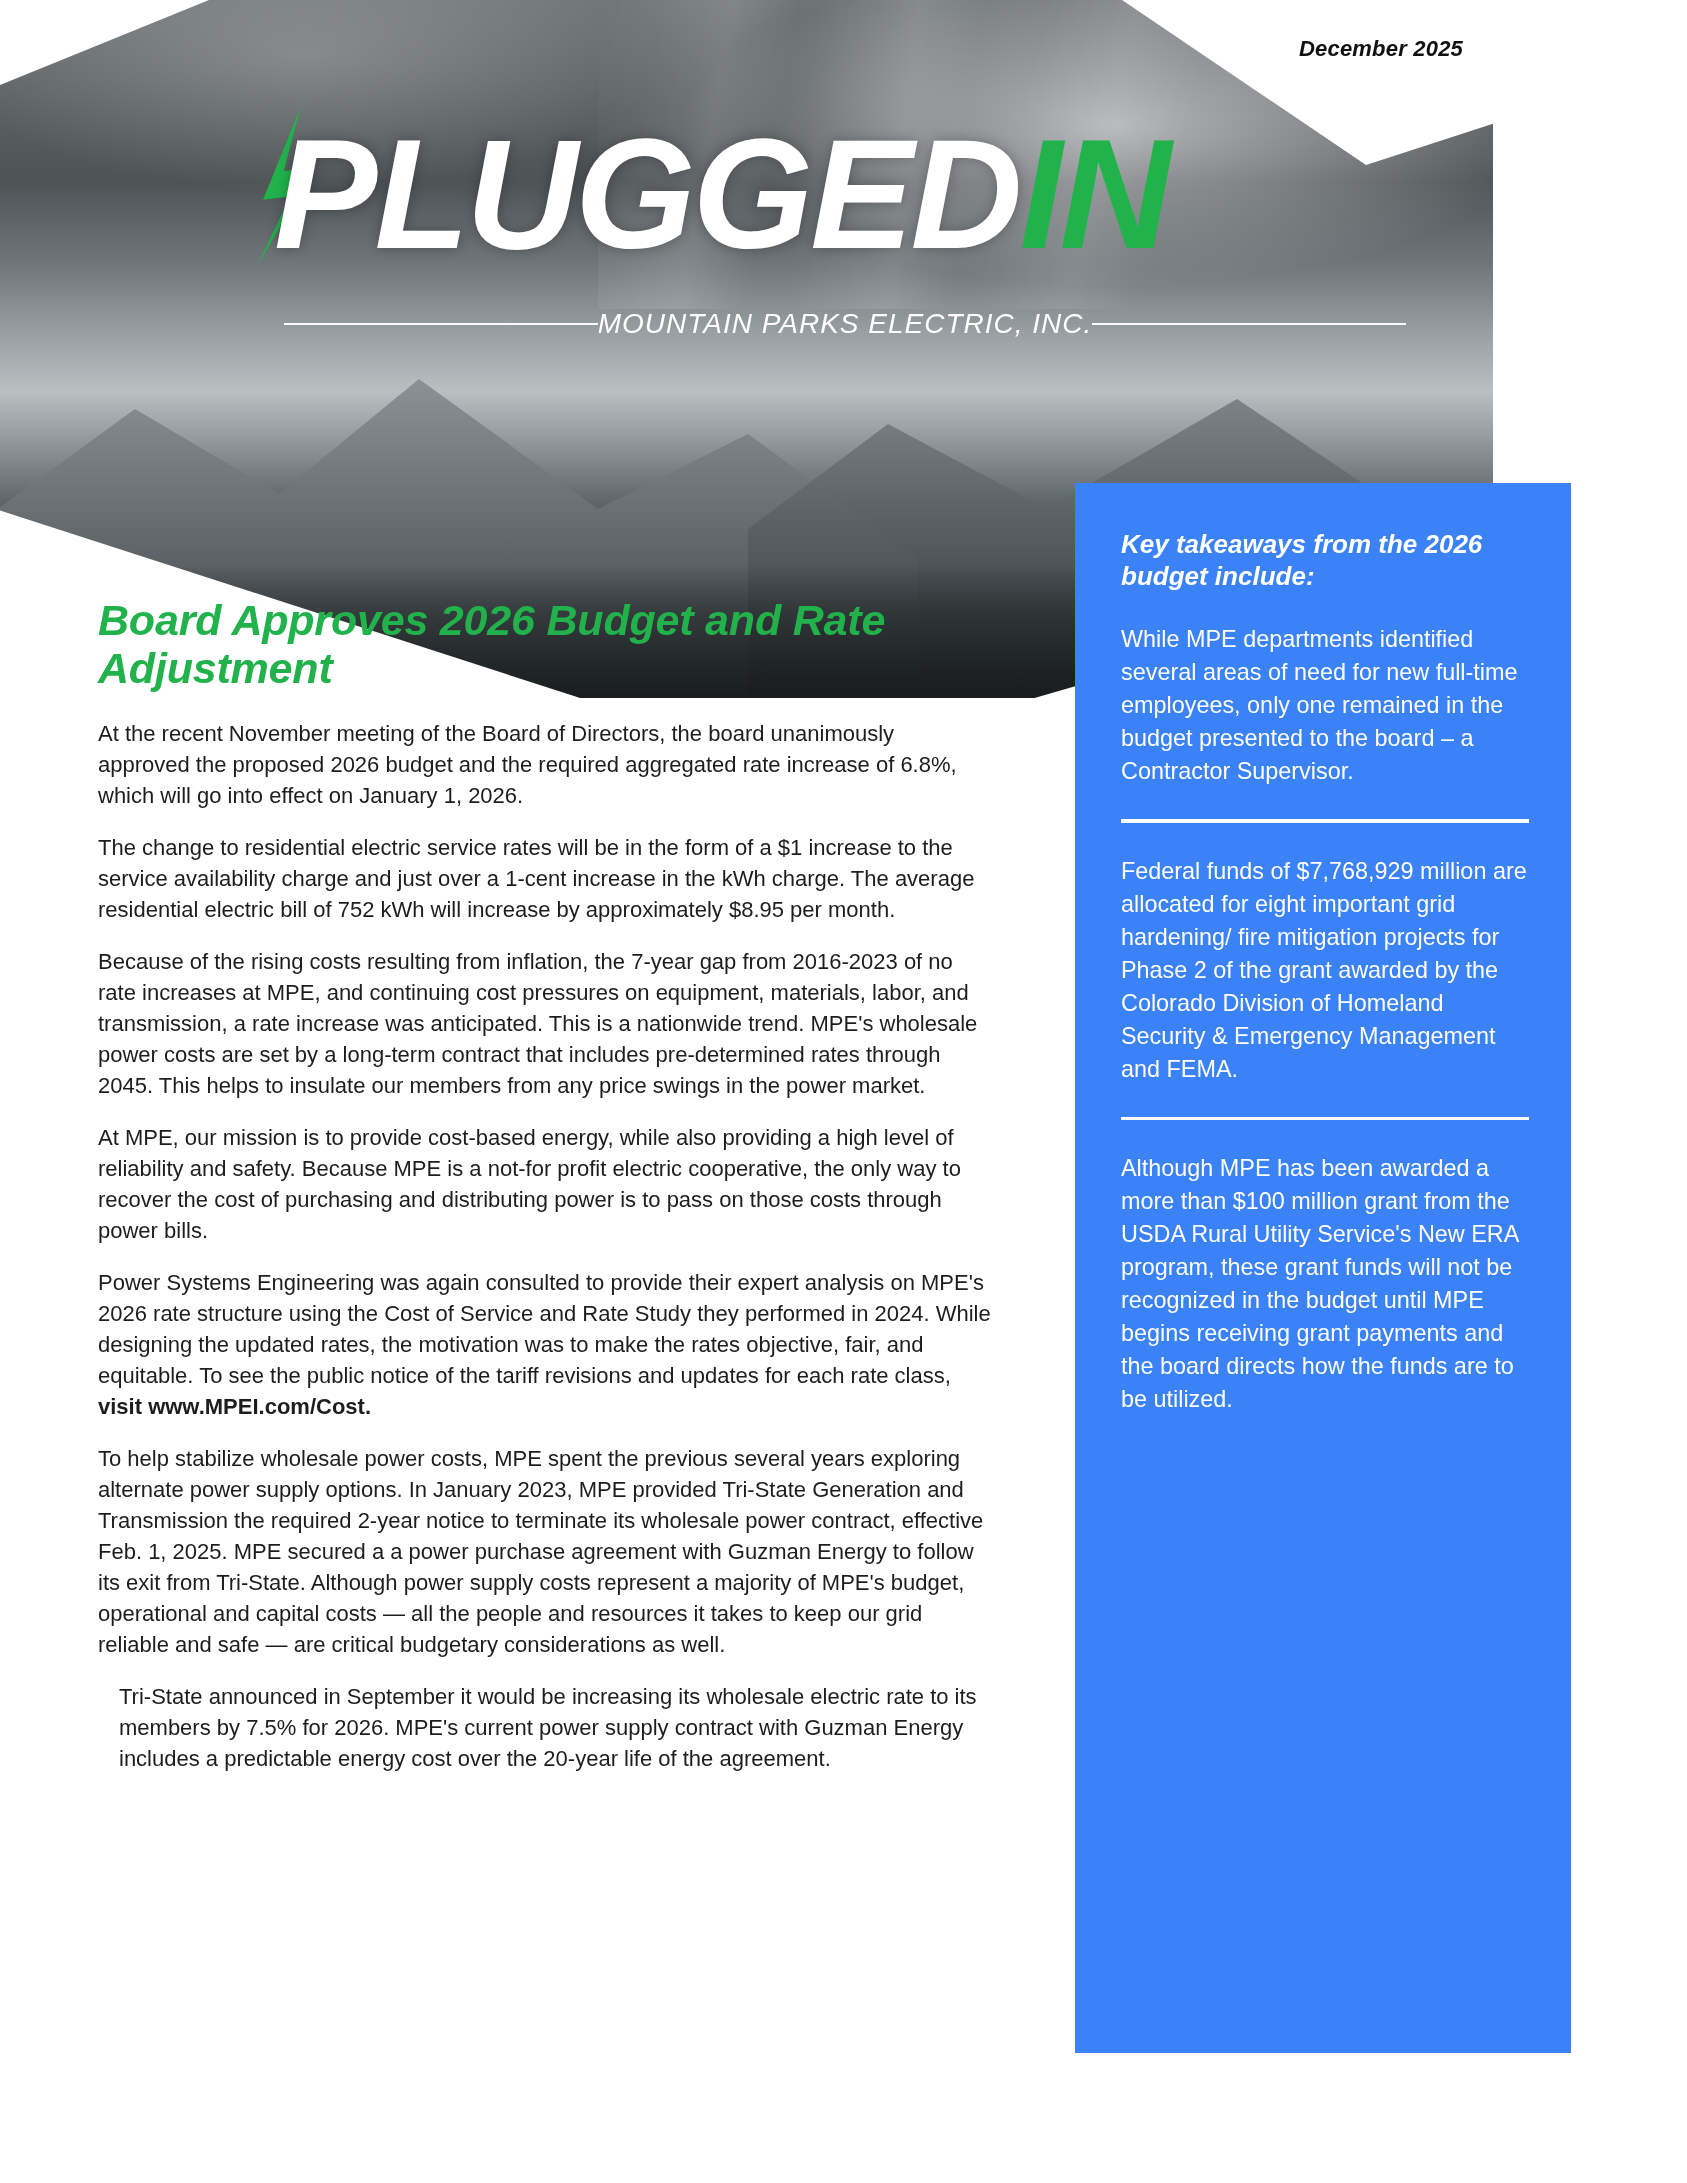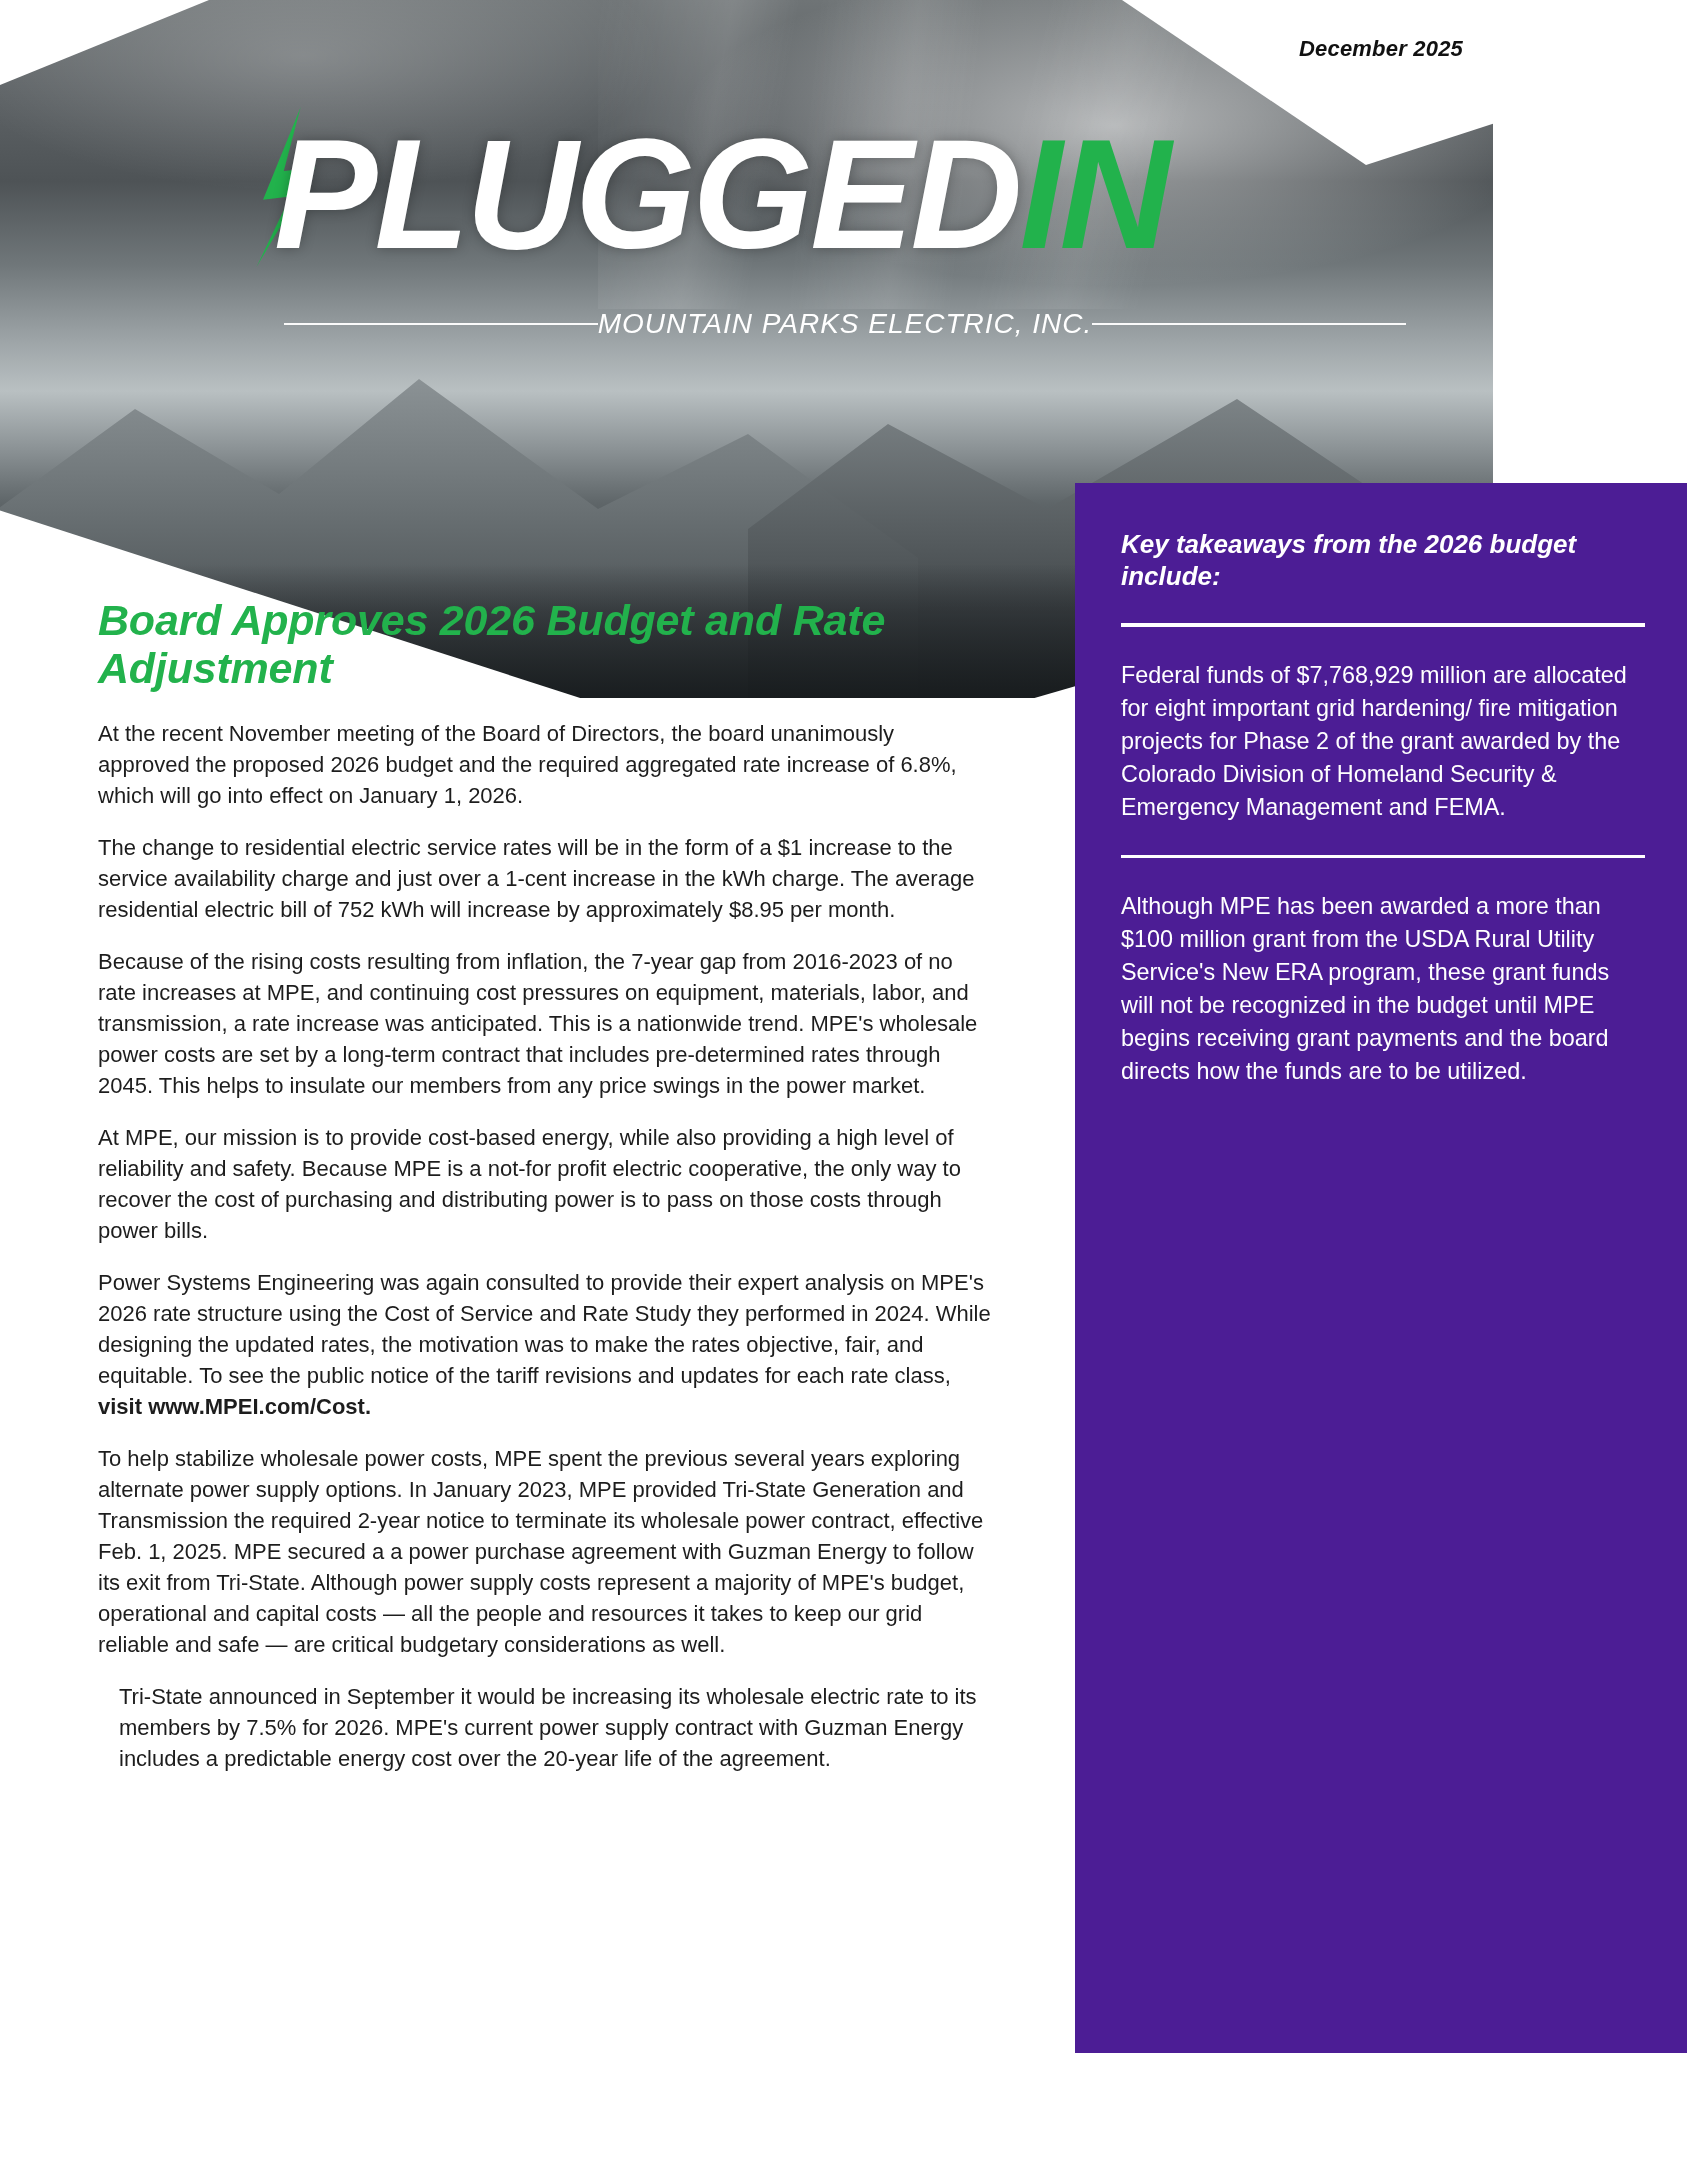--- a/index.html
+++ b/index.html
@@ -227,23 +227,23 @@
     color: #1d1d1d;
   }
   .body-p:last-child { margin-bottom: 0; margin-left: 21px; }
   .body-p b { font-weight: bold; }
 
   
   .sidebar {
     position: absolute;
     left: 1075px;
     top: 483px;
-    width: 612px;
+    width: 496px;
     height: 1570px;
-    background: #4c1d95;
+    background: #3b82f6;
     color: #ffffff;
     box-sizing: border-box;
     padding: 45px 42px 45px 46px;
   }
   .sb-title {
     font-size: 26px;
     line-height: 32px;
     font-weight: bold;
     font-style: italic;
     margin: 0 0 31px 0;
@@ -299,18 +299,19 @@
   <p class="body-p">
     <span>Power Systems Engineering was again consulted to provide their expert analysis on MPE's 2026 rate structure using the Cost of Service and Rate Study they performed in 2024. While designing the updated rates, the motivation was to make the rates objective, fair, and equitable. To see the public notice of the tariff revisions and updates for each rate class,</span>
     <b>visit www.MPEI.com/Cost.</b>
   </p>
   <p class="body-p">To help stabilize wholesale power costs, MPE spent the previous several years exploring alternate power supply options. In January 2023, MPE provided Tri-State Generation and Transmission the required 2-year notice to terminate its wholesale power contract, effective Feb. 1, 2025. MPE secured a a power purchase agreement with Guzman Energy to follow its exit from Tri-State. Although power supply costs represent a majority of MPE's budget, operational and capital costs — all the people and resources it takes to keep our grid reliable and safe — are critical budgetary considerations as well.</p>
   <p class="body-p">Tri-State announced in September it would be increasing its wholesale electric rate to its members by 7.5% for 2026. MPE's current power supply contract with Guzman Energy includes a predictable energy cost over the 20-year life of the agreement.</p>
 </div>
 
 <aside class="sidebar">
   <div class="sb-title">Key takeaways from the 2026 budget include:</div>
+  <p class="sb-p">While MPE departments identified several areas of need for new full-time employees, only one remained in the budget presented to the board – a Contractor Supervisor.</p>
   <div class="sb-divider"></div>
   <p class="sb-p">Federal funds of $7,768,929 million are allocated for eight important grid hardening/ fire mitigation projects for Phase 2 of the grant awarded by the Colorado Division of Homeland Security &amp; Emergency Management and FEMA.</p>
   <div class="sb-divider"></div>
   <p class="sb-p">Although MPE has been awarded a more than $100 million grant from the USDA Rural Utility Service's New ERA program, these grant funds will not be recognized in the budget until MPE begins receiving grant payments and the board directs how the funds are to be utilized.</p>
 </aside>
 
 
 </body></html>

